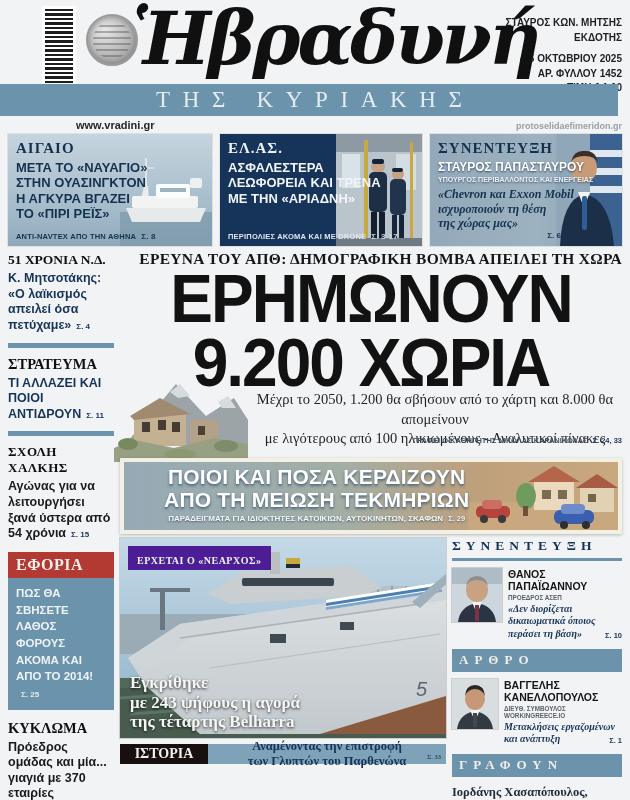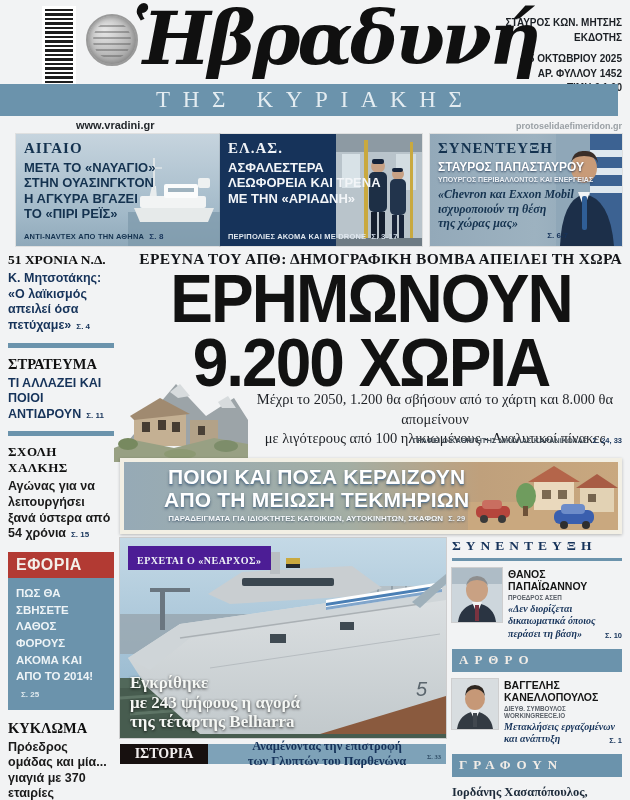--- a/index.html
+++ b/index.html
@@ -28,21 +28,21 @@
   .band{position:absolute;left:0;top:84px;width:618px;height:32px;background:#6b93ac;z-index:2;
         display:flex;align-items:center;justify-content:center;}
   .band-text{font-family:"Liberation Serif",serif;font-size:23px;color:#e3ecf1;
         letter-spacing:.55em;text-indent:.55em;font-weight:500;}
   .website{position:absolute;left:76px;top:119px;font-size:11px;font-weight:bold;color:#23272b;}
   .watermark{position:absolute;left:420px;top:121px;width:202px;text-align:right;
         font-size:9px;font-weight:bold;color:#9aa0a5;}
 
   
   .card{position:absolute;top:134px;height:112px;box-sizing:border-box;box-shadow:0 0 0 1px rgba(0,0,0,.08);}
-  .card1{left:16px;width:204px;background:linear-gradient(180deg,#c6d4de,#a3bac9 70%,#8fa9ba);}
+  .card1{left:8px;width:204px;background:linear-gradient(180deg,#c6d4de,#a3bac9 70%,#8fa9ba);}
   .card2{left:220px;width:202px;background:#16335a;}
   .card3{left:430px;width:192px;background:linear-gradient(90deg,#93a9b9,#9db2c0 55%,#8aa2b4);}
   .card .inner{position:relative;height:100%;padding:6px 8px;box-sizing:border-box;z-index:2;}
   .card-section{font-family:"Liberation Serif",serif;font-weight:bold;font-size:15px;
         letter-spacing:1px;margin-bottom:3px;}
   .card1 .card-section,.card3 .card-section{color:#14324f;}
   .card2 .card-section{color:#eef2f6;}
   .card-headline{font-weight:800;font-size:13px;line-height:1.18;}
   .card1 .card-headline{color:#14324f;}
   .card2 .card-headline{color:#f2f5f8;}
@@ -58,21 +58,21 @@
   .pref{font-size:8px;font-weight:bold;color:#16335a;margin-left:5px;white-space:nowrap;}
   .card2 .pref{color:#cdd8e4;}
 
   
   .sidebar{position:absolute;left:8px;top:250px;width:106px;}
   .sb-title{font-family:"Liberation Serif",serif;font-weight:bold;color:#101010;margin:2px 0 3px;}
   .sb-text{font-weight:800;font-size:12.5px;line-height:1.25;color:#16335a;}
   .sb-text.dark{color:#1a1a1a;}
   .sb-text.caps{font-weight:600;}
   .sb-div{height:5px;background:#6b93ac;margin:9px 0 8px;}
-  .sb-red{background:#b23a33;color:#f3efe9;font-family:Liberation Sans, sans-serif;
+  .sb-red{background:#b23a33;color:#f3efe9;font-family:Liberation Serif, serif;
         font-weight:bold;font-size:16px;padding:4px 8px;margin:10px 0 0;letter-spacing:.5px;}
   .sb-blue{background:#6b93ac;color:#edf3f6;font-weight:600;font-size:11.5px;
         line-height:1.45;padding:7px 8px 8px;}
 
   
   .main{position:absolute;left:120px;top:250px;width:502px;height:550px;}
   .kicker{position:absolute;left:0;top:0;width:100%;text-align:right;
         font-family:"Liberation Serif",serif;font-weight:bold;font-size:15.5px;color:#14161a;letter-spacing:.3px;}
   .headline{position:absolute;left:0;top:17px;width:100%;text-align:center;
         font-weight:900;font-size:64px;line-height:.94;letter-spacing:-2px;color:#121212;

